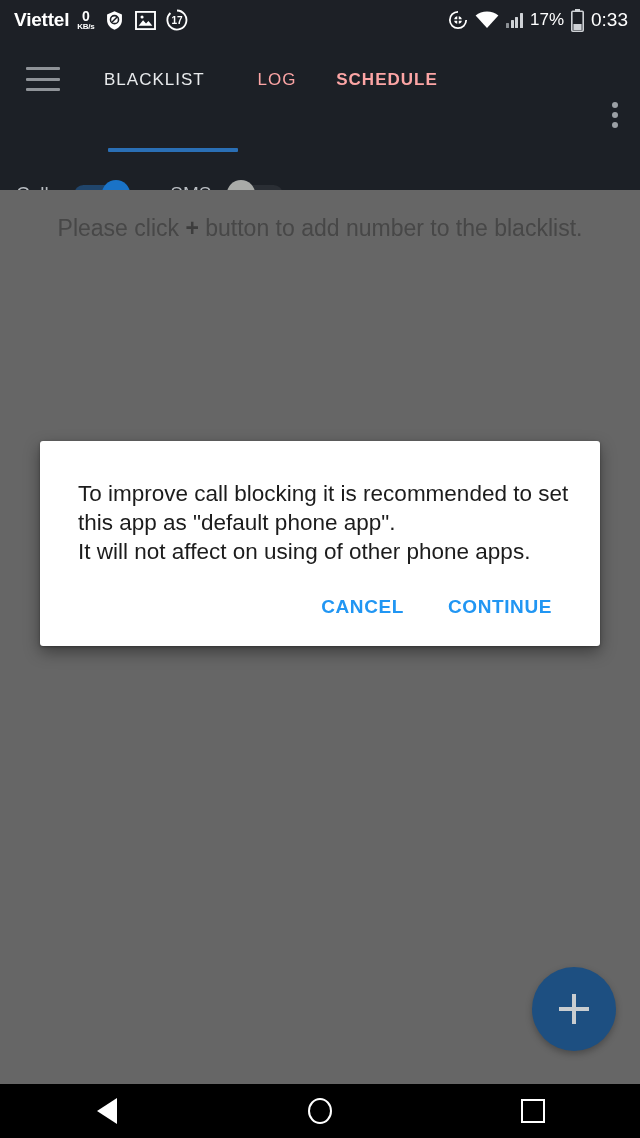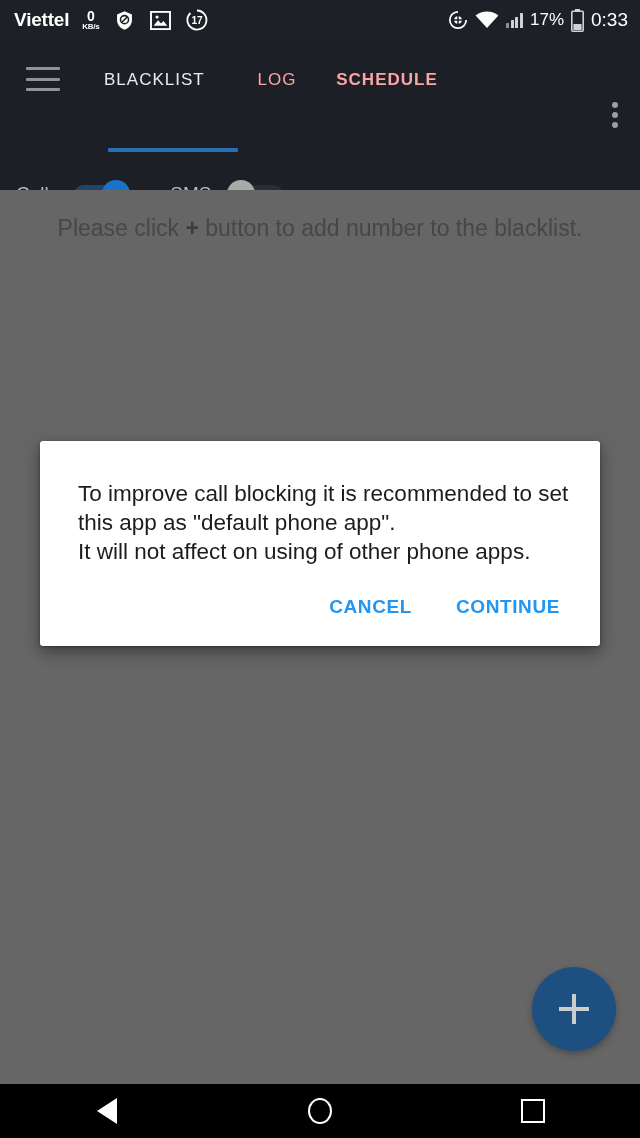--- a/index.html
+++ b/index.html
@@ -18,21 +18,21 @@
 
   
   .statusbar {
     position:absolute; top:0; left:0;
     width:640px; height:40px;
     background:#1d2026;
     display:flex; align-items:center;
     padding:0 12px 0 14px;
     color:#ffffff;
   }
-  .sb-left { display:flex; align-items:center; gap:15px; flex:1; }
+  .sb-left { display:flex; align-items:center; gap:10px; flex:1; }
   .carrier {
     font-size:19px; font-weight:bold; letter-spacing:-0.2px;
     color:#ffffff;
   }
   .kbs { display:flex; flex-direction:column; align-items:center; line-height:1;
          margin-left:-2px; }
   .kbs .num { font-size:14px; font-weight:bold; }
   .kbs .unit { font-size:8px; font-weight:bold; letter-spacing:-0.3px; }
 
   .sb-icon { display:inline-flex; align-items:center; justify-content:center; }
@@ -168,21 +168,21 @@
   }
   .dialog-text {
     padding:0 24px 0 38px;
     font-size:22.5px;
     line-height:29px;
     color:#1c1c1c;
     white-space:pre-line;
   }
   .dialog-actions {
     display:flex; justify-content:flex-end; align-items:center;
-    padding:22px 26px 20px 0;
+    padding:22px 34px 20px 0;
     gap:16px;
   }
   .dlg-btn {
     font-size:19px;
     font-weight:bold;
     letter-spacing:0.6px;
     color:#2196f3;
     background:none; border:none;
     padding:8px 14px;
     cursor:pointer;

